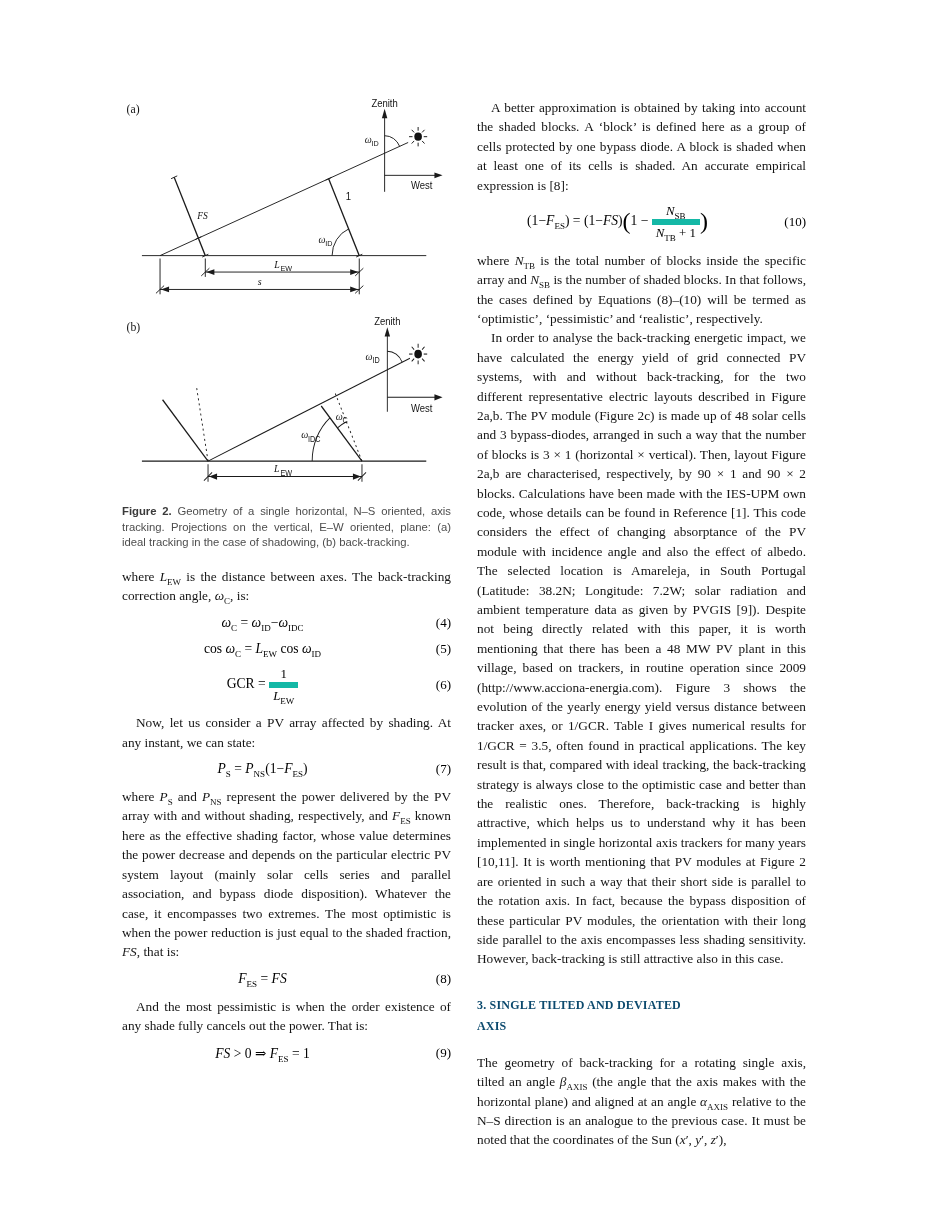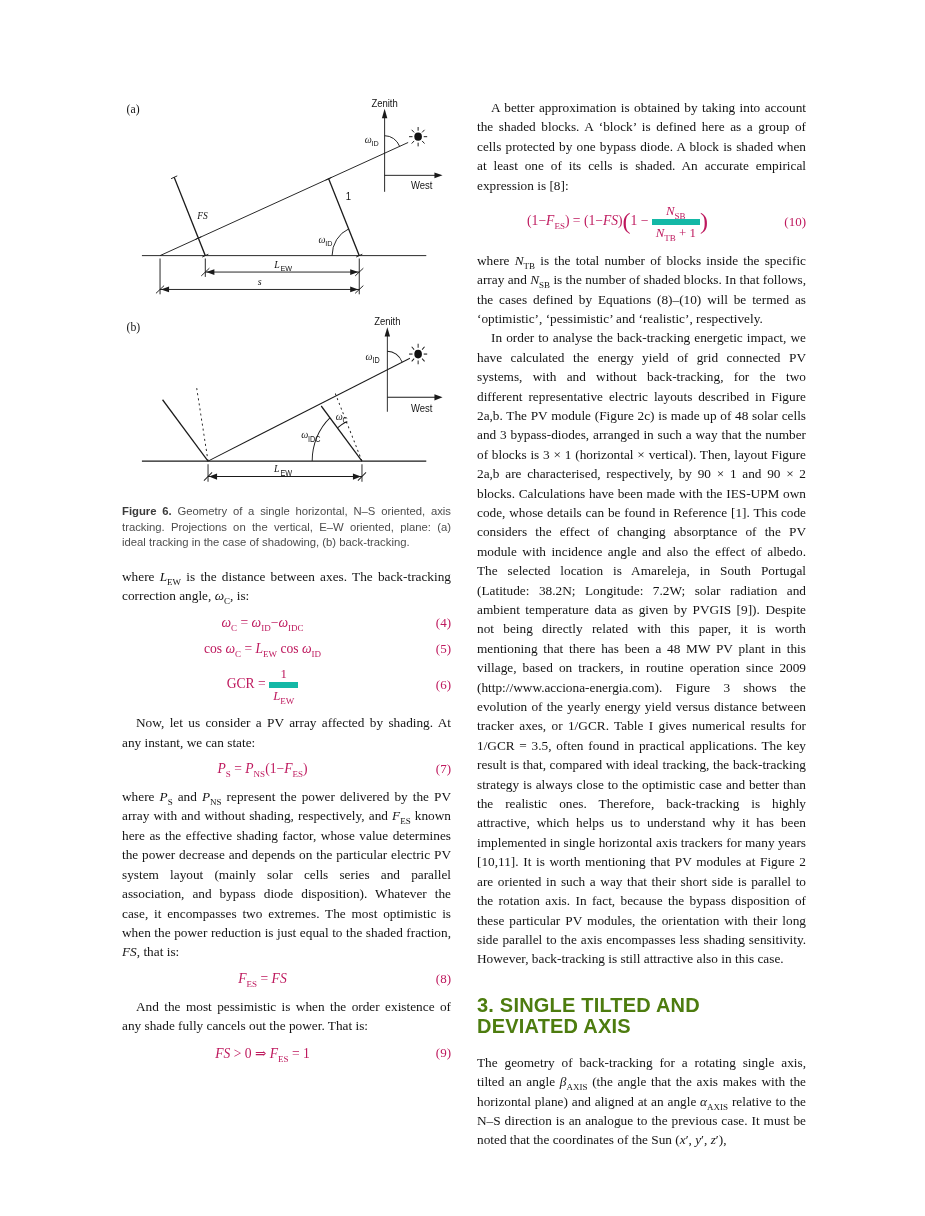--- a/index.html
+++ b/index.html
@@ -3,33 +3,33 @@
 <meta charset="utf-8">
 <style>
   * { margin:0; padding:0; box-sizing:border-box; }
   html,body { background:#e9e9e9; }
   body { font-family:"Liberation Serif","DejaVu Serif",serif; color:#111; }
   .page { position:relative; width:925px; height:1216px; background:#ffffff; overflow:hidden; margin:0 auto; }
   .content { position:absolute; left:122px; top:98px; width:684px; display:flex; gap:26px; }
   .col { width:329px; }
   p.body { font-size:13.3px; line-height:19.4px; text-align:justify; color:#141414; }
   p.indent { text-indent:14px; }
-  .equation { display:flex; align-items:center; margin:9px 0 10px 0; font-size:13.6px; color:#be185d;gap:14px; }
+  .equation { display:flex; align-items:center; margin:9px 0 10px 0; font-size:13.6px; color:#000000;gap:14px; }
   .eq-body { flex:1; text-align:center; }
   .eq-num { width:34px; text-align:right; font-size:13px; }
   sub { font-size:9px; font-style:normal; line-height:0; }
   .frac { display:inline-block; vertical-align:middle; text-align:center; line-height:1.12; font-size:12.8px; }
   .frac .fnum { display:block; border-bottom:6px solid #14b8a6; padding:0 4px 1px 4px; }
   .frac .fden { display:block; padding:1px 4px 0 4px; }
   .bigp { font-size:24px; font-weight:400; vertical-align:middle; position:relative; top:-1px; }
   .fig-a { display:block; margin:0 0 14px 0; }
   .fig-b { display:block; margin:0 0 12px 0; }
   .fig-caption { font-family:"Liberation Sans","DejaVu Sans",sans-serif; font-size:11.3px; line-height:15.6px; color:#4d4d4d; text-align:justify; margin:2px 0 16px 0; }
   .fig-caption b { color:#3a3a3a; }
-  h2.section { font-family:Liberation Sans, sans-serif; font-size:20px; line-height:21px; font-weight:bold; color:#4d7c0f; margin:26px 0 16px 0; max-width:232px; letter-spacing:0.2px; }
+  h2.section { font-family:Liberation Serif, serif; font-size:12px; line-height:21px; font-weight:bold; color:#0c4a6e; margin:26px 0 16px 0; max-width:232px; letter-spacing:0.2px; }
   svg text { font-family:"Liberation Sans","DejaVu Sans",sans-serif; fill:#141414; }
   svg .ser { font-family:"Liberation Serif","DejaVu Serif",serif; }
 </style>
 </head>
 <body>
 
 <div class="page">
   <div class="content">
 
     <div class="col">
@@ -147,21 +147,21 @@
         <text x="276.5" y="45" font-size="8">ID</text>
         <text x="198" y="118" font-size="11" font-style="italic" class="ser">ω</text>
         <text x="205.5" y="121" font-size="8">IDC</text>
         <text x="236" y="100" font-size="11" font-style="italic" class="ser">ω</text>
         <text x="243.5" y="103" font-size="8">C</text>
         <text x="168" y="151" font-size="11" font-style="italic" class="ser">L</text>
         <text x="175" y="154" font-size="8">EW</text>
       </svg>
 
       <div class="fig-caption">
-        <b>Figure 6.</b><span> Geometry of a single horizontal, N–S oriented, axis tracking. Projections on the vertical, E–W oriented, plane: (a) ideal tracking in the case of shadowing, (b) back-tracking.</span>
+        <b>Figure 2.</b><span> Geometry of a single horizontal, N–S oriented, axis tracking. Projections on the vertical, E–W oriented, plane: (a) ideal tracking in the case of shadowing, (b) back-tracking.</span>
       </div>
 
       <p class="body">where <i>L</i><sub>EW</sub> is the distance between axes. The back-tracking correction angle, <i>ω</i><sub>C</sub>, is:</p>
 
       <div class="equation">
         <span class="eq-body"><i>ω</i><sub>C</sub> = <i>ω</i><sub>ID</sub>−<i>ω</i><sub>IDC</sub></span>
         <span class="eq-num">(4)</span>
       </div>
 
       <div class="equation">

